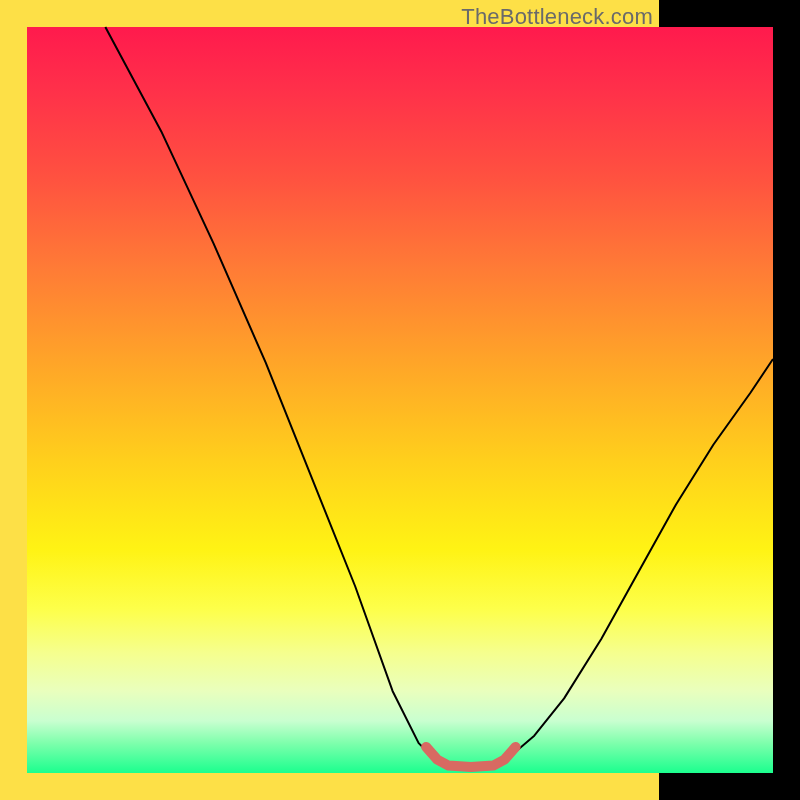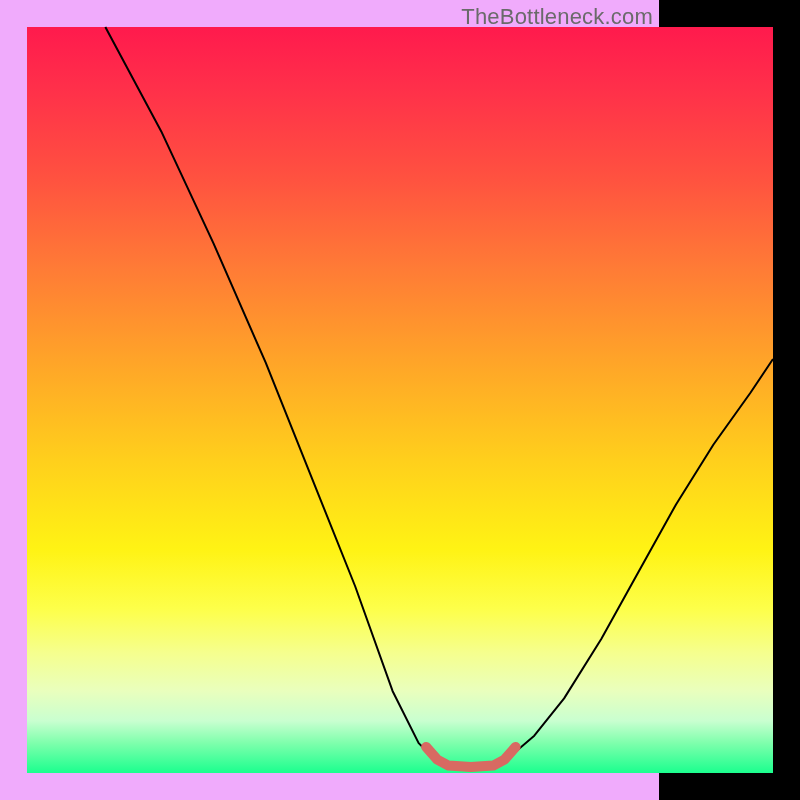--- a/index.html
+++ b/index.html
@@ -8,21 +8,21 @@
     width: 800px;
     height: 800px;
     background: #000;
     font-family: Arial, Helvetica, sans-serif;
     overflow: hidden;
   }
   .frame {
     position: relative;
     width: 659px;
     height: 800px;
-    background: #f0abfc;
+    background: #fde047;
   }
   .plot {
     position: absolute;
     left: 27px;
     top: 27px;
     width: 746px;
     height: 746px;
     
     background: linear-gradient(
       to bottom,

